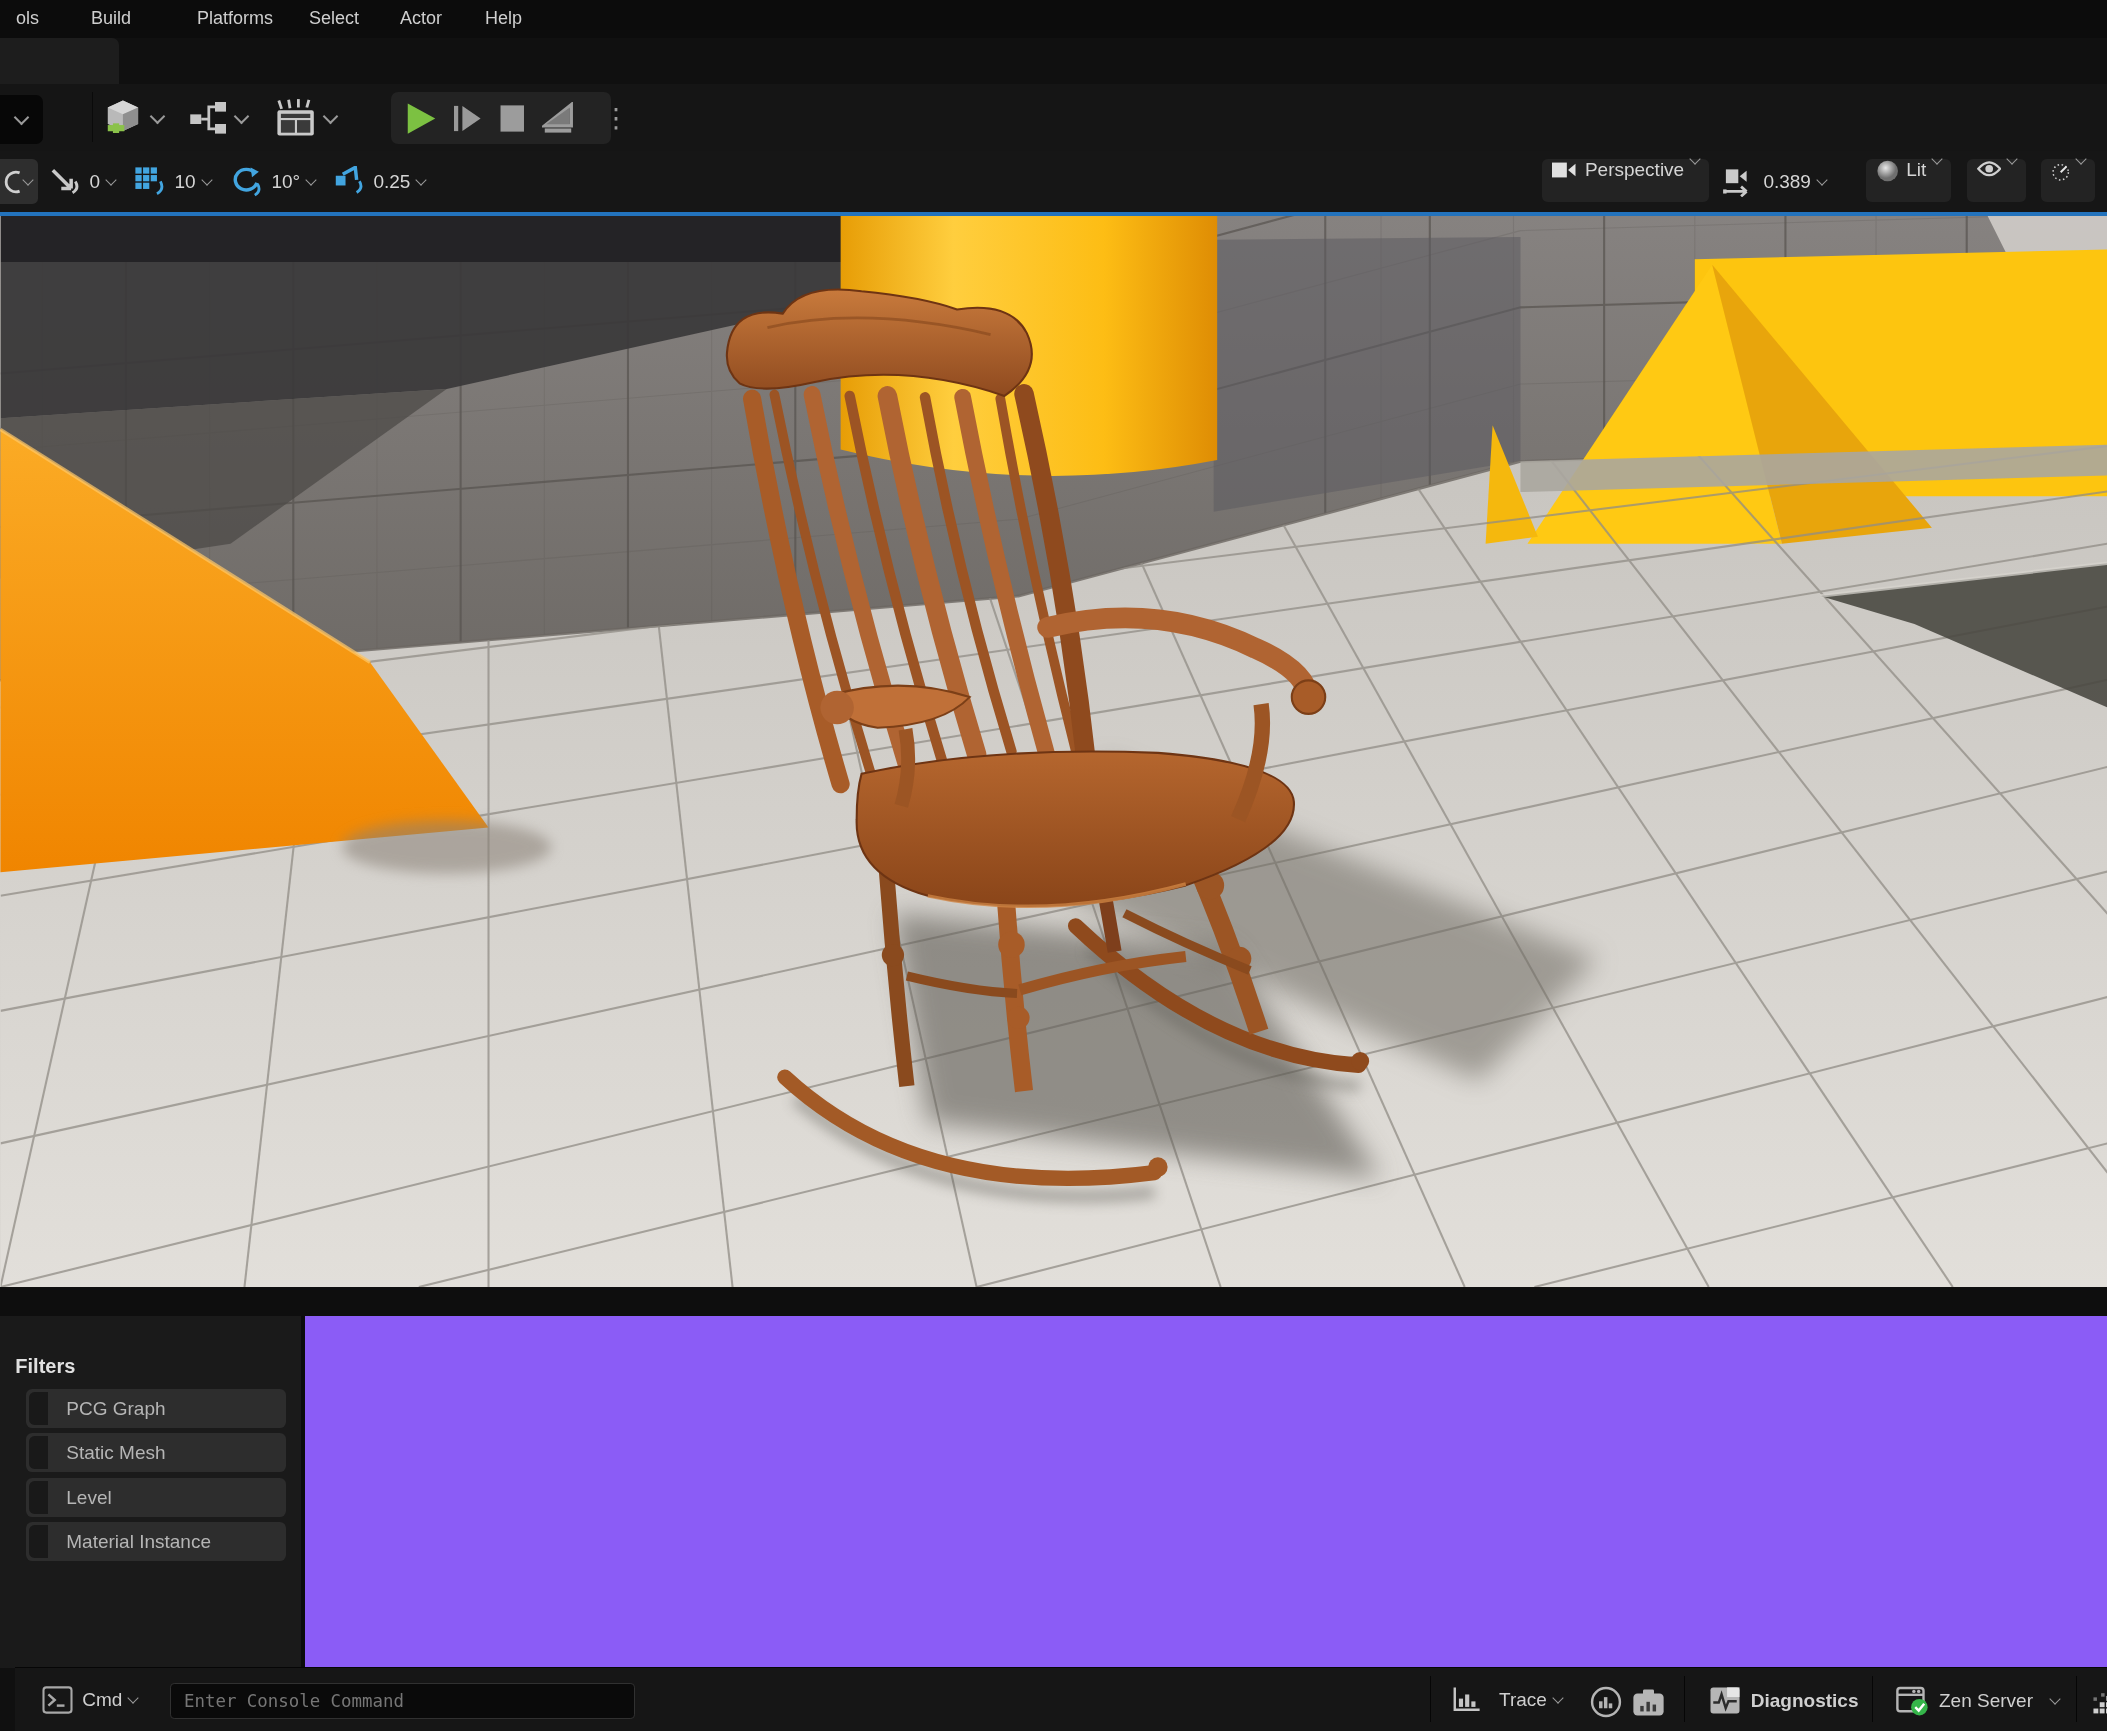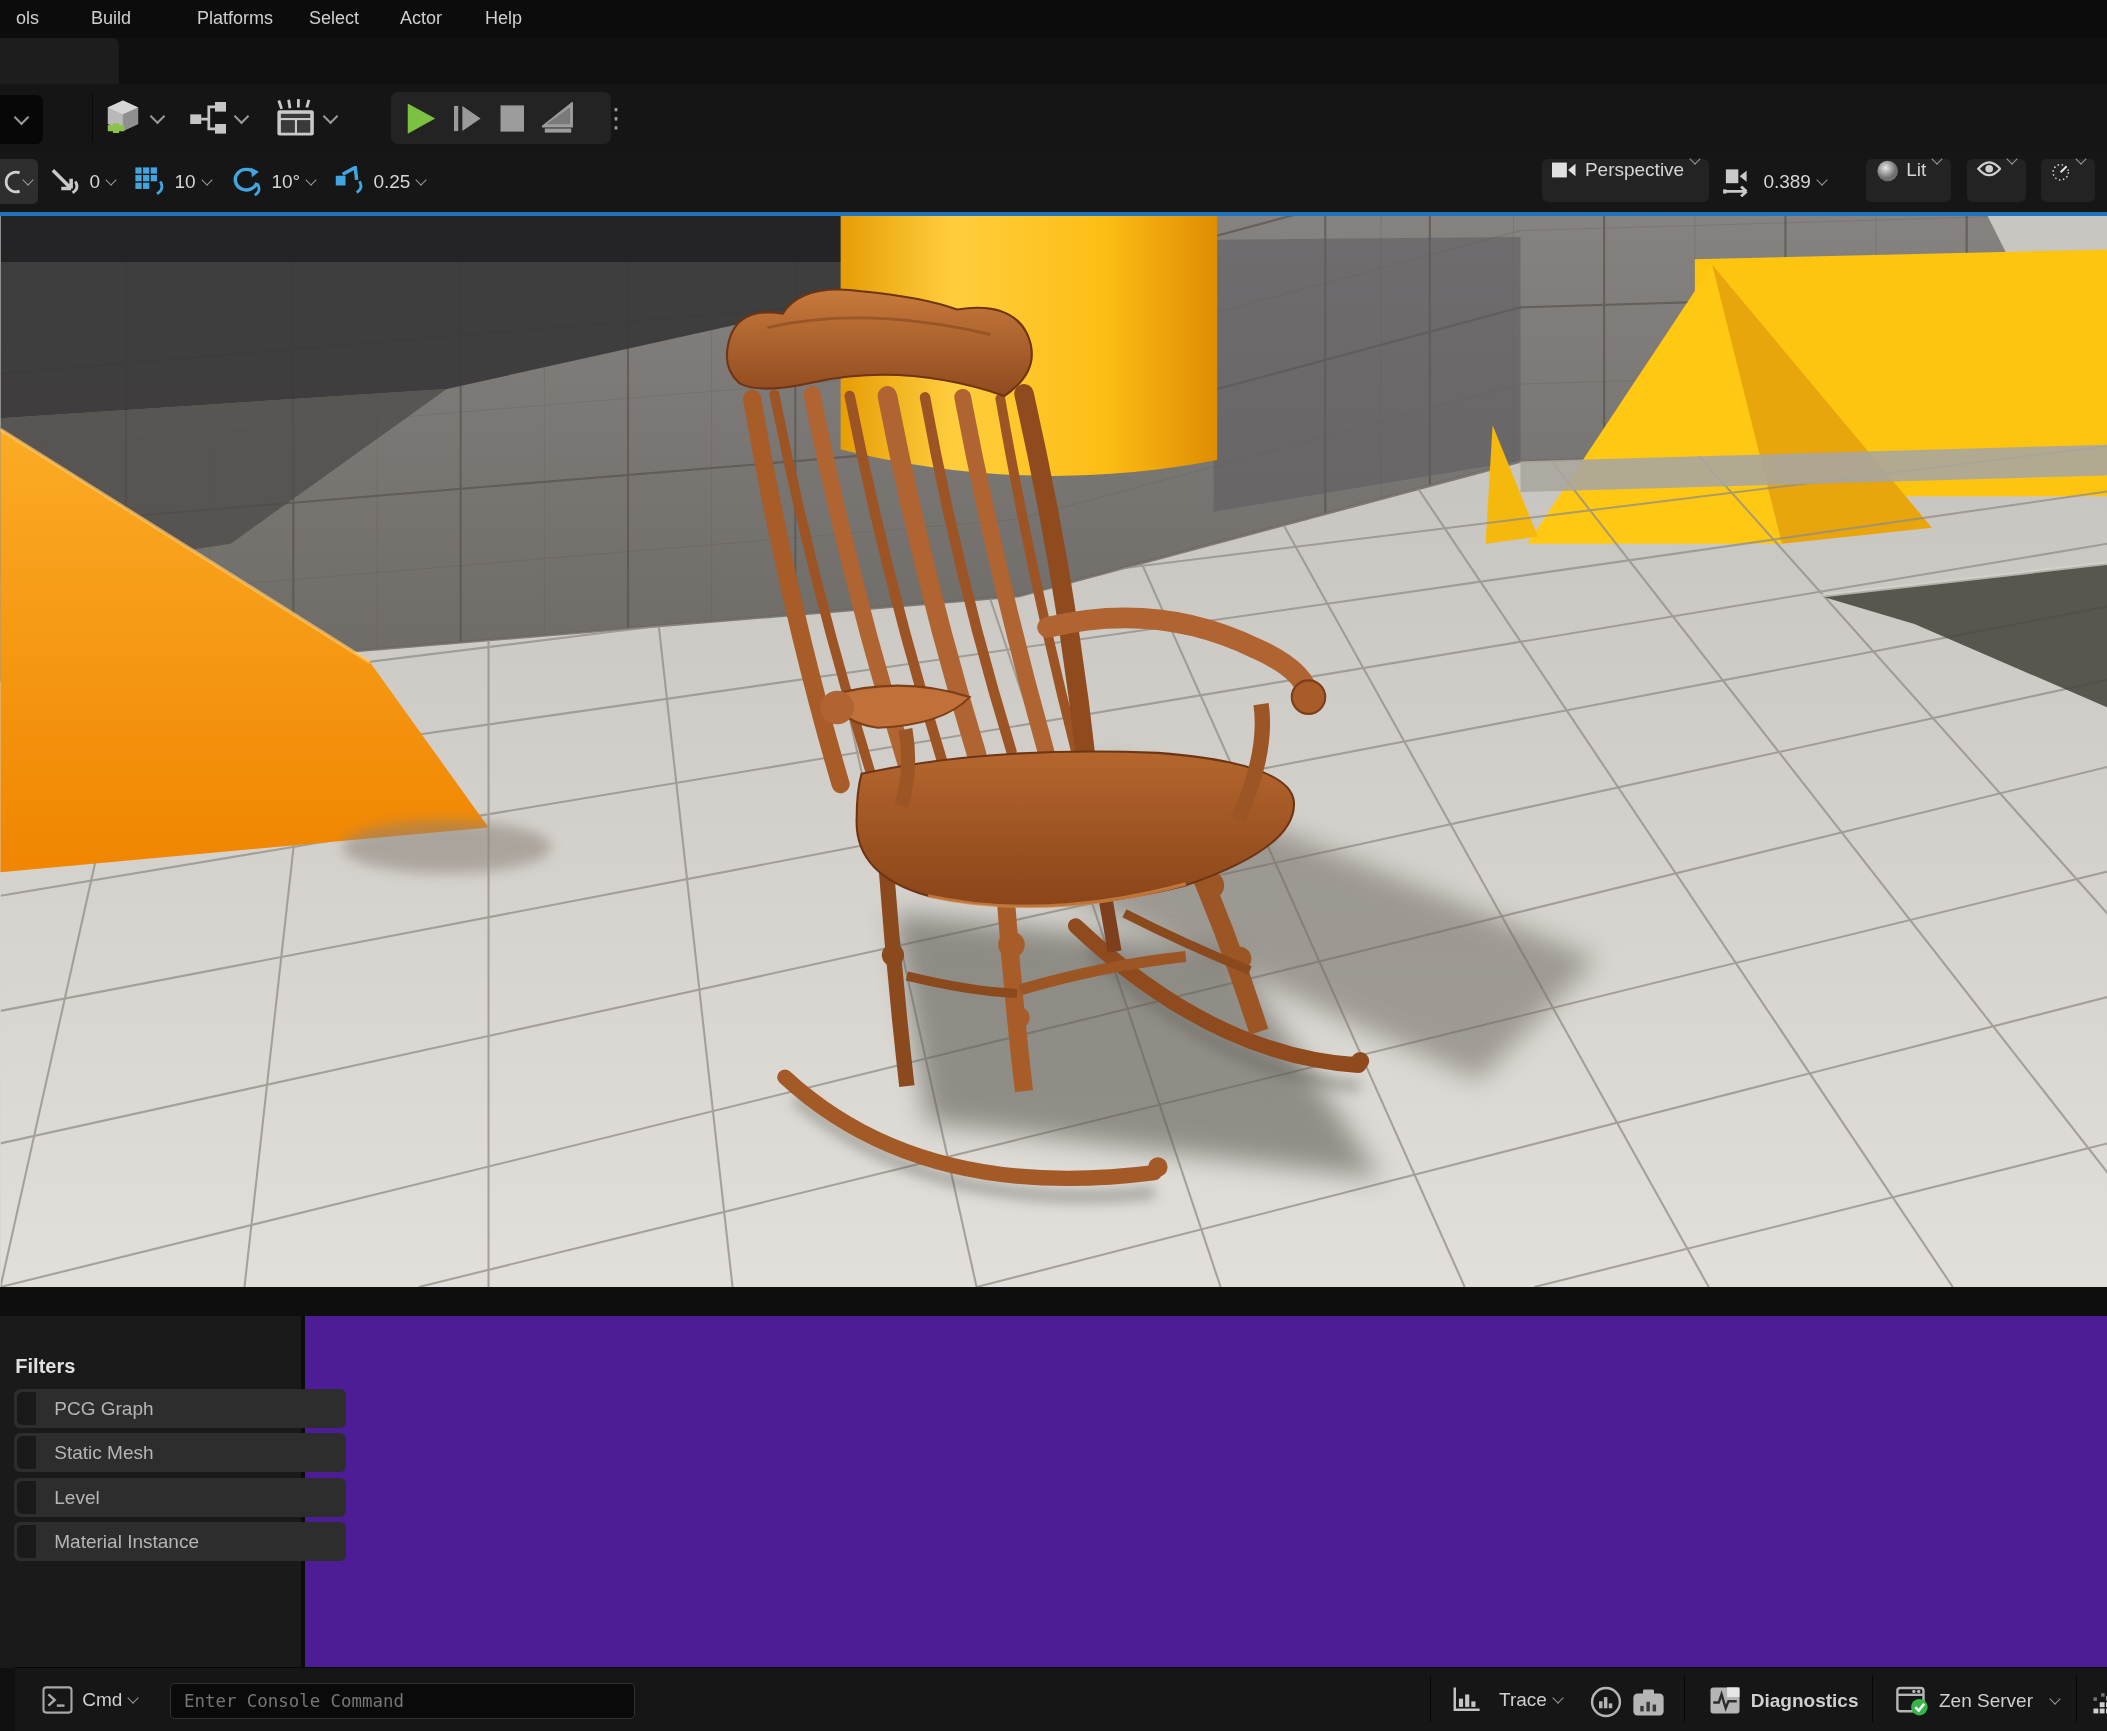--- a/index.html
+++ b/index.html
@@ -17,23 +17,23 @@
   .tbtn{display:flex;align-items:center;}
   .playgroup{position:absolute;left:391px;top:8.4px;width:220px;height:52px;background:#232323;border-radius:7px;
              display:flex;align-items:center;}
   .vtoolbar{left:0;top:151px;width:2108px;height:61px;background:#161616;}
   .vval{font-size:19px;color:#d5d5d5;margin-left:8.4px;}
   .vbtn{position:absolute;top:8.4px;height:43px;background:#232323;border-radius:5.6px;display:flex;
         padding:0 9.8px;box-sizing:border-box;font-size:19px;color:#d5d5d5;}
   .blueline{left:0;top:212px;width:2108px;height:4.2px;background:#2373bd;}
   .viewport{left:0;top:216px;width:2108px;height:1071px;background:#d6d3ce;}
   .gap{left:0;top:1288px;width:2108px;height:28px;background:#0e0e0e;}
-  .cbrowser{left:0;top:1316px;width:2108px;height:352px;background:#4c1d95;}
+  .cbrowser{left:0;top:1316px;width:2108px;height:352px;background:#8b5cf6;}
   .filters{left:0;top:1316px;width:301px;height:352px;background:#1a1a1a;border-right:4.2px solid #0c0c0c;box-sizing:content-box;}
-  .pill{position:absolute;left:14px;width:332px;height:39px;background:#2d2d2d;border-radius:6.3px;
+  .pill{position:absolute;left:26px;width:260px;height:39px;background:#2d2d2d;border-radius:6.3px;
         display:flex;align-items:center;font-size:19px;color:#b5b5b5;}
   .pill .notch{width:19.5px;height:33px;background:#191919;border-radius:5.6px 0 0 5.6px;margin:0 18px 0 2.8px;}
   .statusbar{left:15px;top:1667px;width:2108px;height:64px;background:#161616;border-top:1.4px solid #060606;padding-left:48px;}
   .sb-sep{position:absolute;top:8.4px;width:1.4px;height:46px;background:#060606;}
   .sb-text{font-size:19px;color:#cfcfcf;}
   .console{position:absolute;left:155px;top:15.3px;width:465px;height:36px;background:#0a0a0a;border:1.4px solid #313131;
            border-radius:4.2px;display:flex;align-items:center;padding:0 11px;box-sizing:border-box;}
   .console input{flex:1;background:transparent;border:none;outline:none;color:#9a9a9a;font-size:17.4px;
                  font-family:"DejaVu Sans Mono", monospace;}
   .console input::placeholder{color:#767676;}

